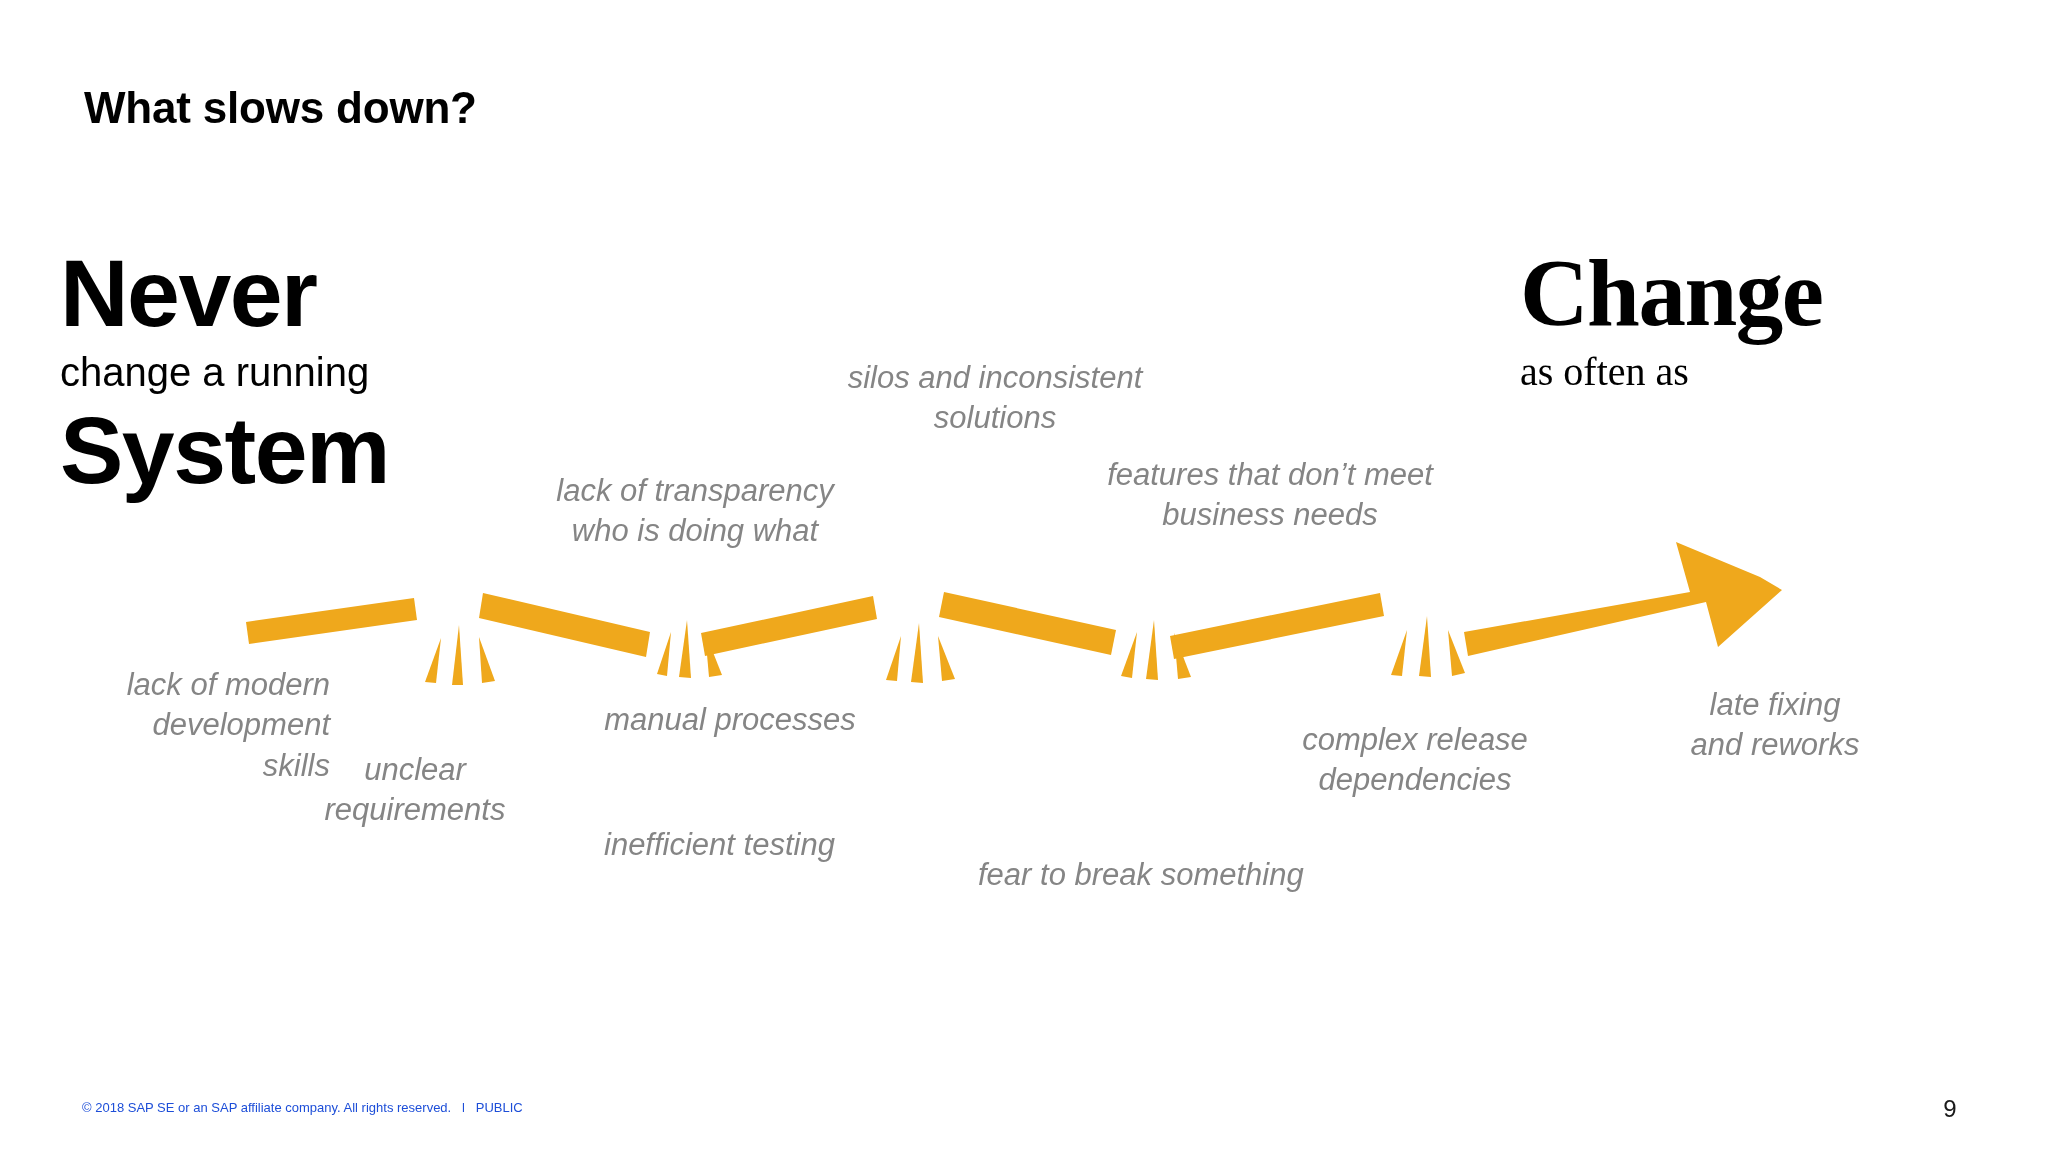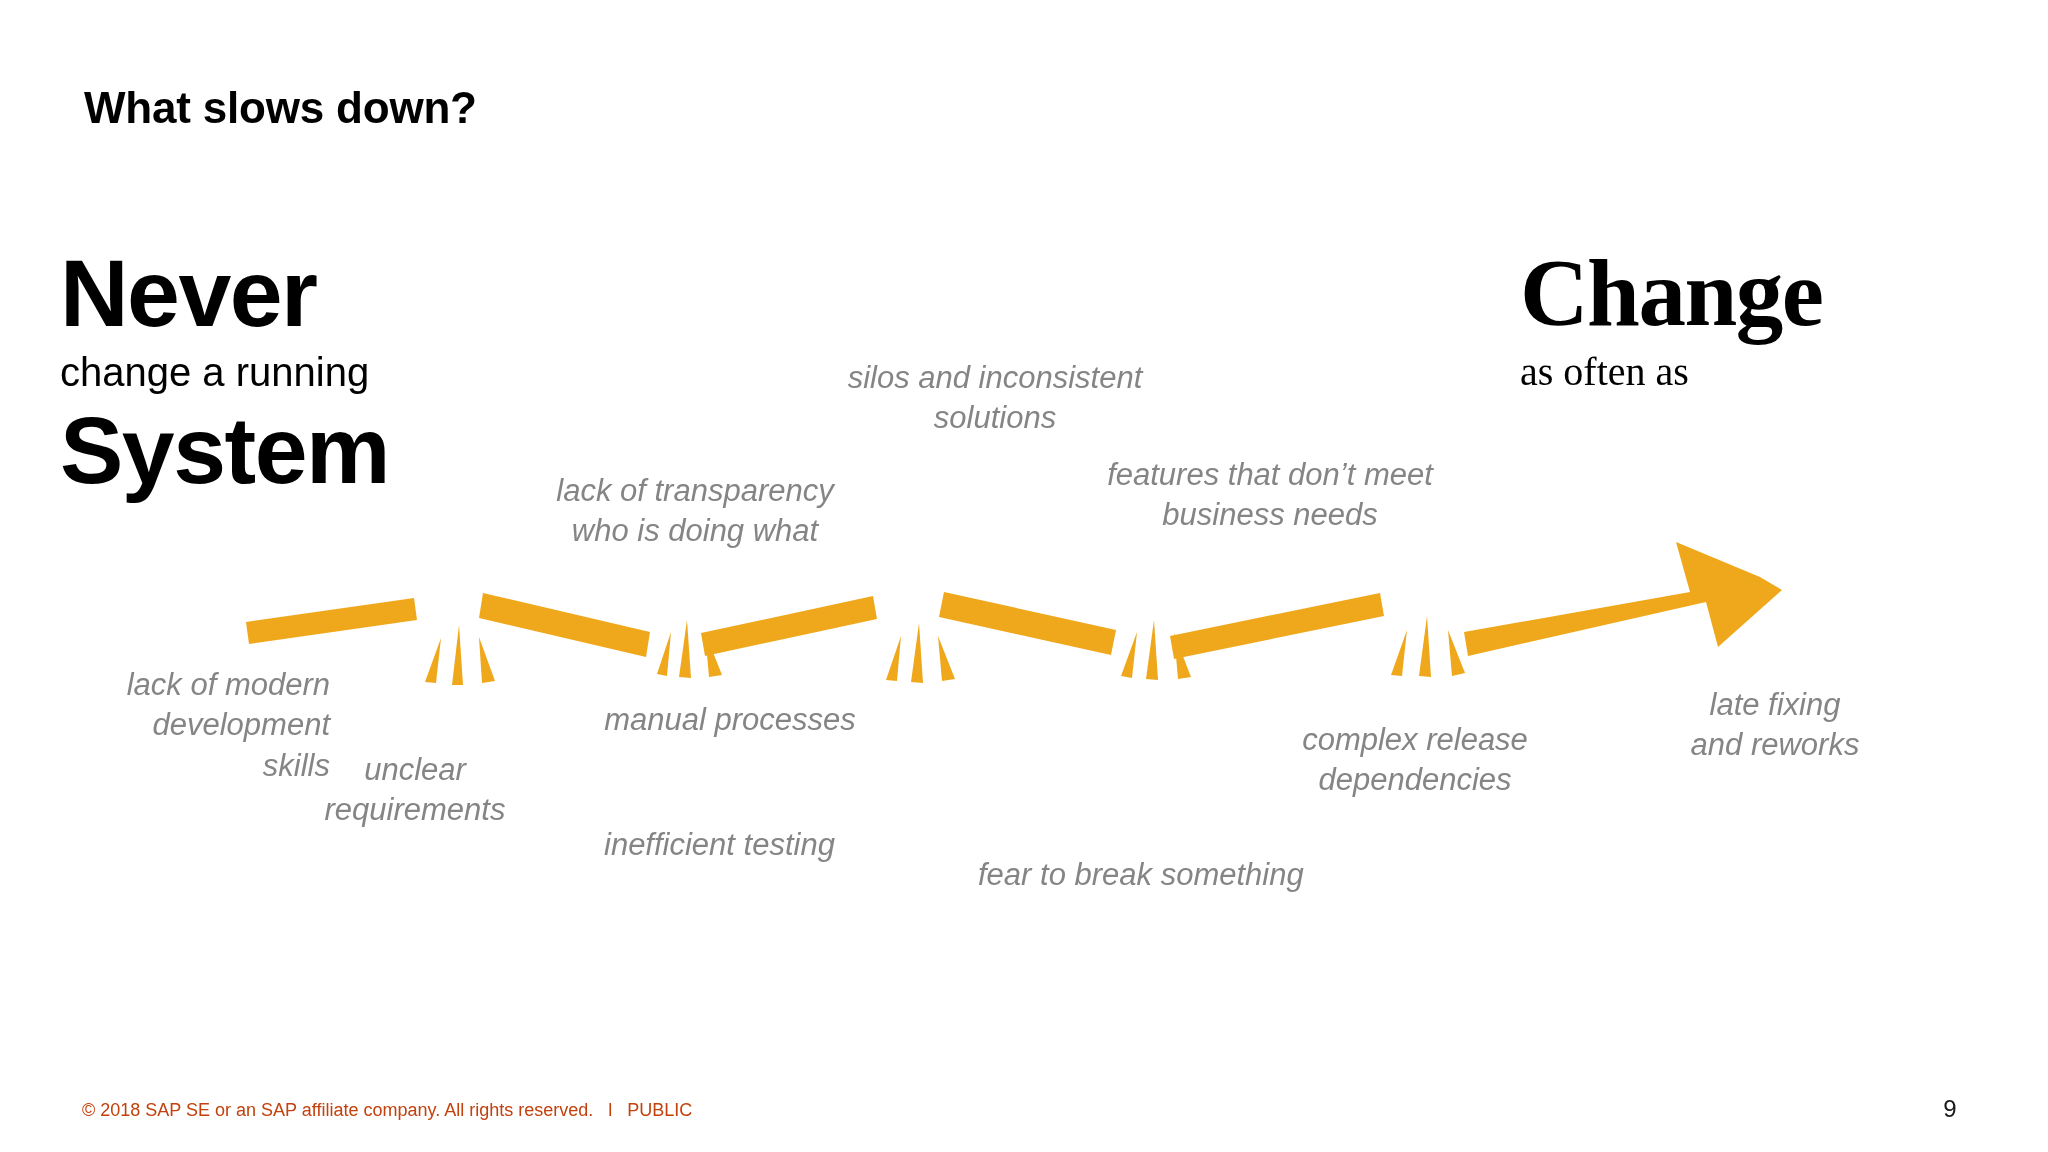--- a/index.html
+++ b/index.html
@@ -82,22 +82,22 @@
     top: 520px;
     width: 2048px;
     height: 200px;
   }
 
   
   #footer-copyright {
     position: absolute;
     left: 82px;
     top: 1100px;
-    font-size: 18px;
-    color: #c2410c;
+    font-size: 13px;
+    color: #1d4ed8;
     white-space: pre;
   }
   #page-number {
     position: absolute;
     left: 1930px;
     top: 1095px;
     width: 40px;
     text-align: center;
     font-size: 24px;
     color: #1a1a1a;

